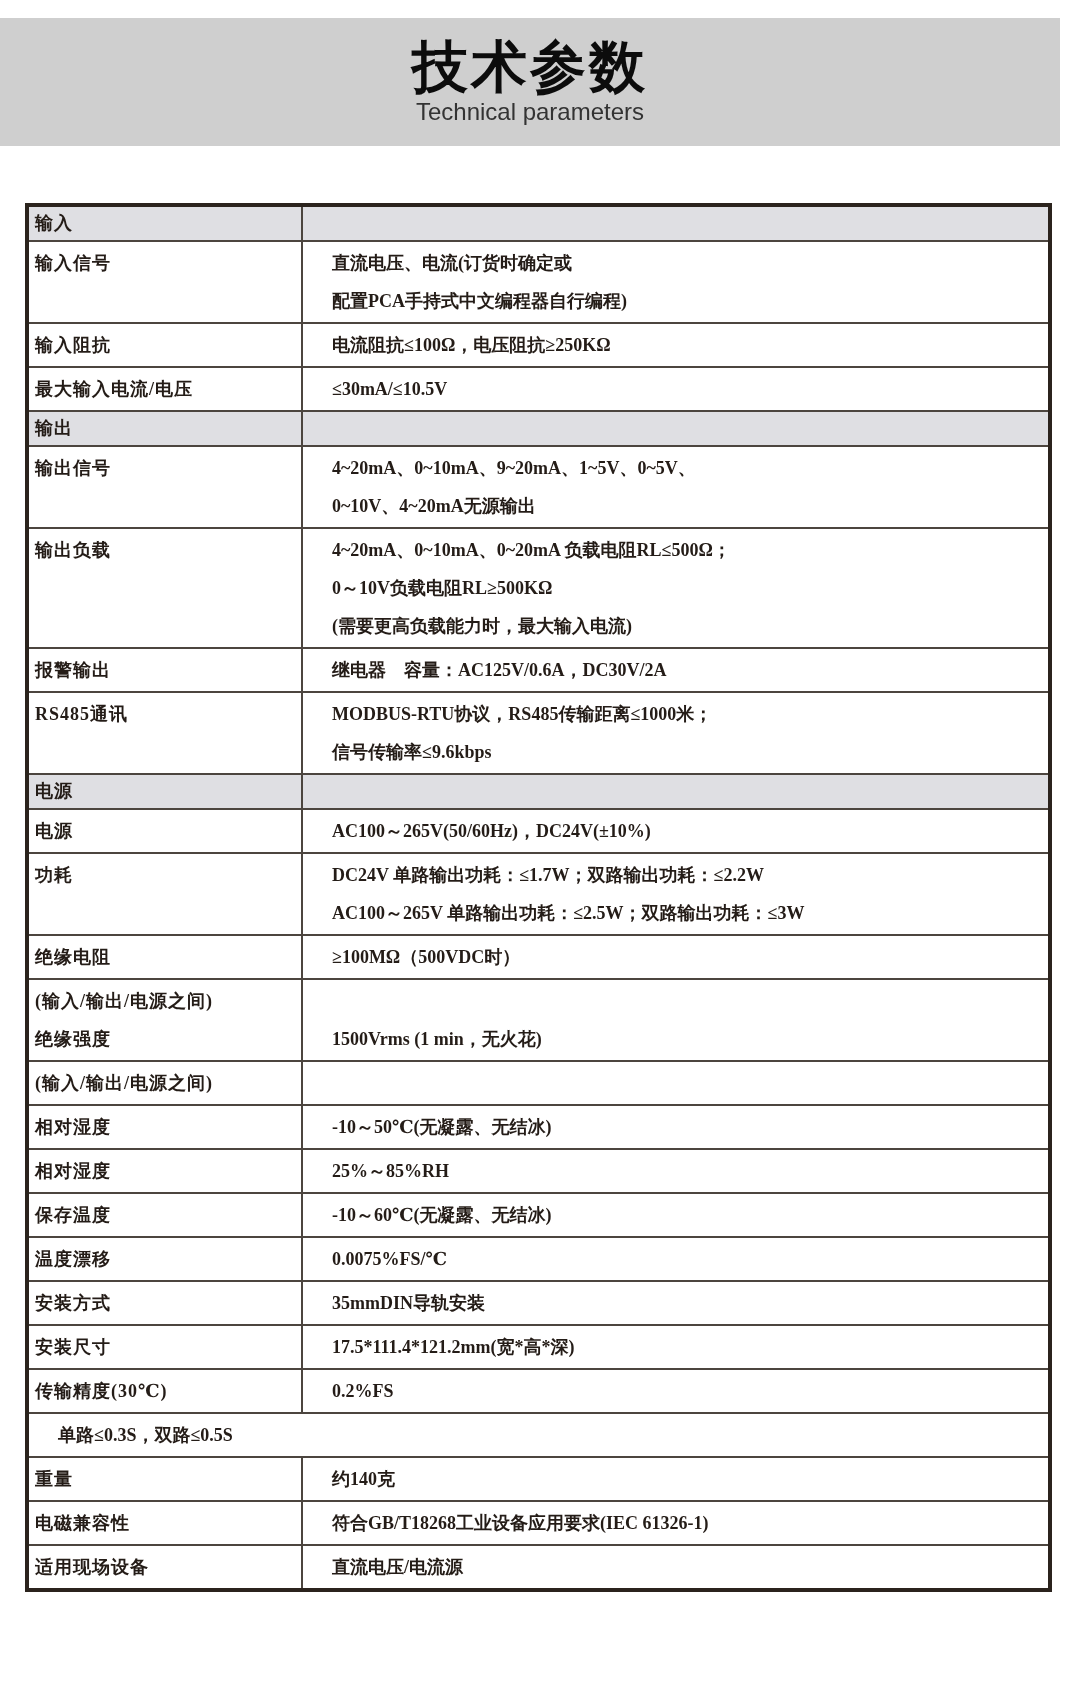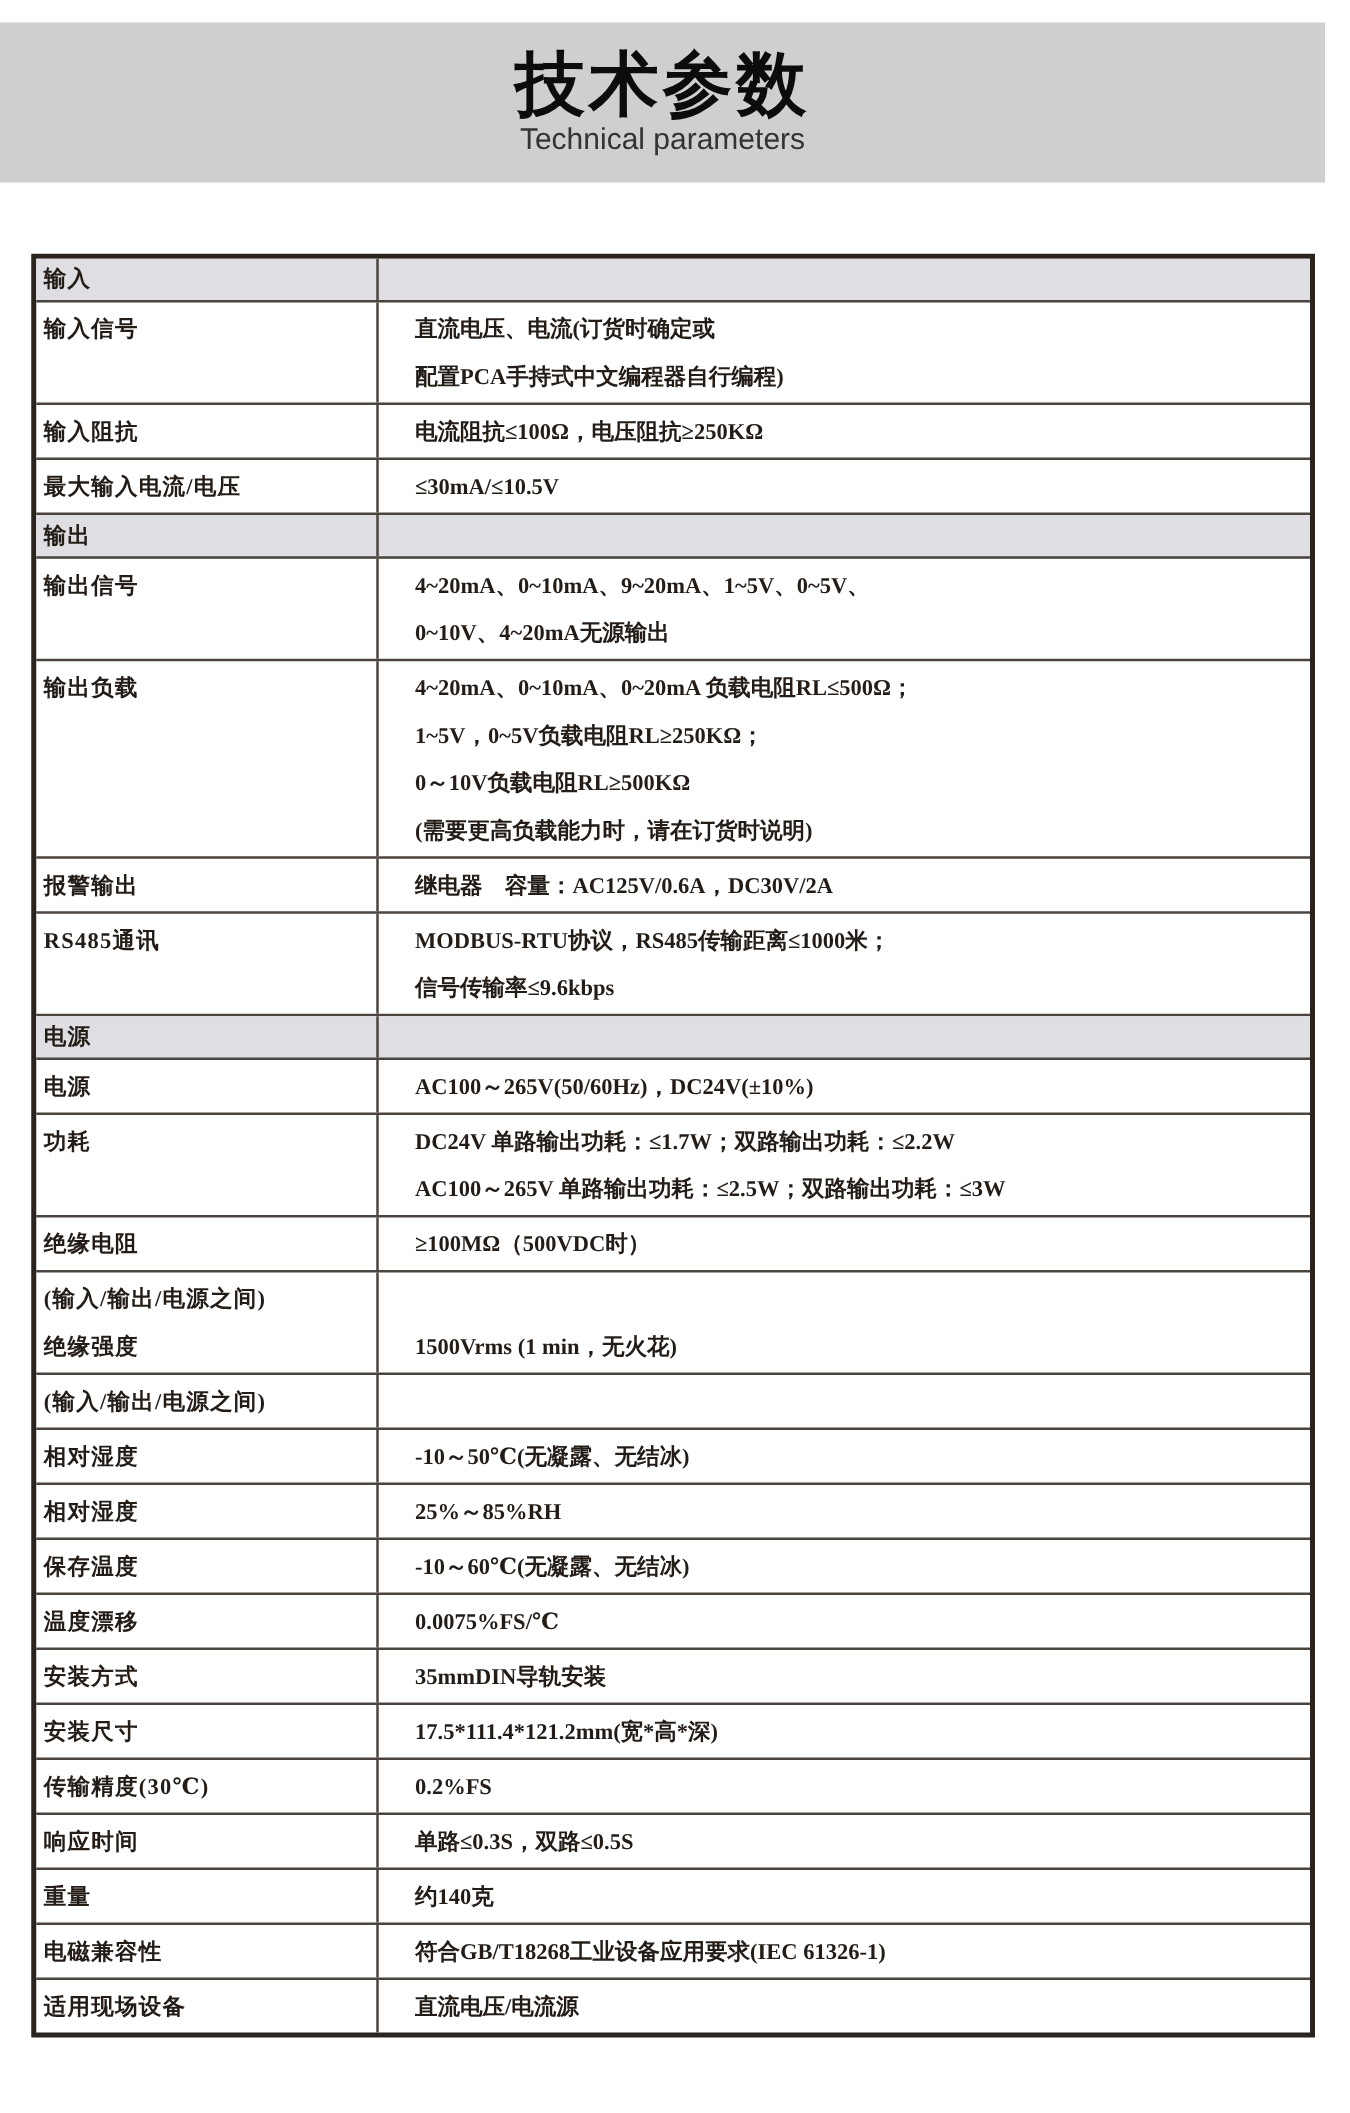--- a/index.html
+++ b/index.html
@@ -150,23 +150,22 @@
           <div class="v-line">4~20mA、0~10mA、9~20mA、1~5V、0~5V、</div>
           <div class="v-line">0~10V、4~20mA无源输出</div>
         </div>
       </div>
       <div class="t-row">
         <div class="cell-label">
           <div class="l-line">输出负载</div>
         </div>
         <div class="cell-value">
           <div class="v-line">4~20mA、0~10mA、0~20mA 负载电阻RL≤500Ω；</div>
-          <div class="v-line">1~5V，0~5V负载电阻RL≥250KΩ；</div>
           <div class="v-line">0～10V负载电阻RL≥500KΩ</div>
-          <div class="v-line">(需要更高负载能力时，请在订货时说明)</div>
+          <div class="v-line">(需要更高负载能力时，最大输入电流)</div>
         </div>
       </div>
       <div class="t-row">
         <div class="cell-label">
           <div class="l-line">报警输出</div>
         </div>
         <div class="cell-value">
           <div class="v-line">继电器　容量：AC125V/0.6A，DC30V/2A</div>
         </div>
       </div>
@@ -275,23 +274,20 @@
       </div>
       <div class="t-row">
         <div class="cell-label">
           <div class="l-line">传输精度(30℃)</div>
         </div>
         <div class="cell-value">
           <div class="v-line">0.2%FS</div>
         </div>
       </div>
       <div class="t-row">
-        <div class="cell-label">
-          <div class="l-line">响应时间</div>
-        </div>
         <div class="cell-value">
           <div class="v-line">单路≤0.3S，双路≤0.5S</div>
         </div>
       </div>
       <div class="t-row">
         <div class="cell-label">
           <div class="l-line">重量</div>
         </div>
         <div class="cell-value">
           <div class="v-line">约140克</div>

